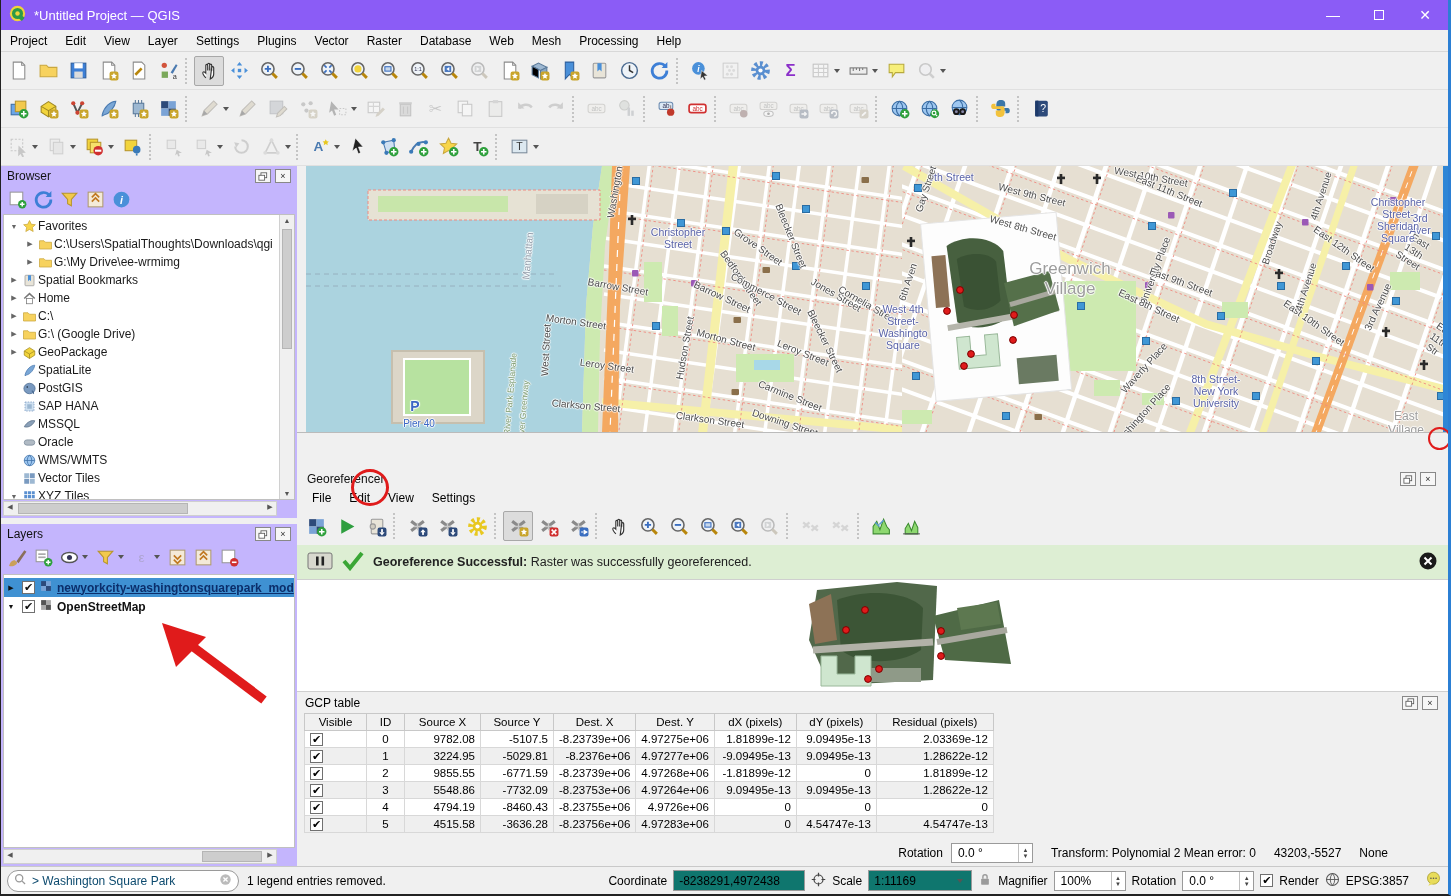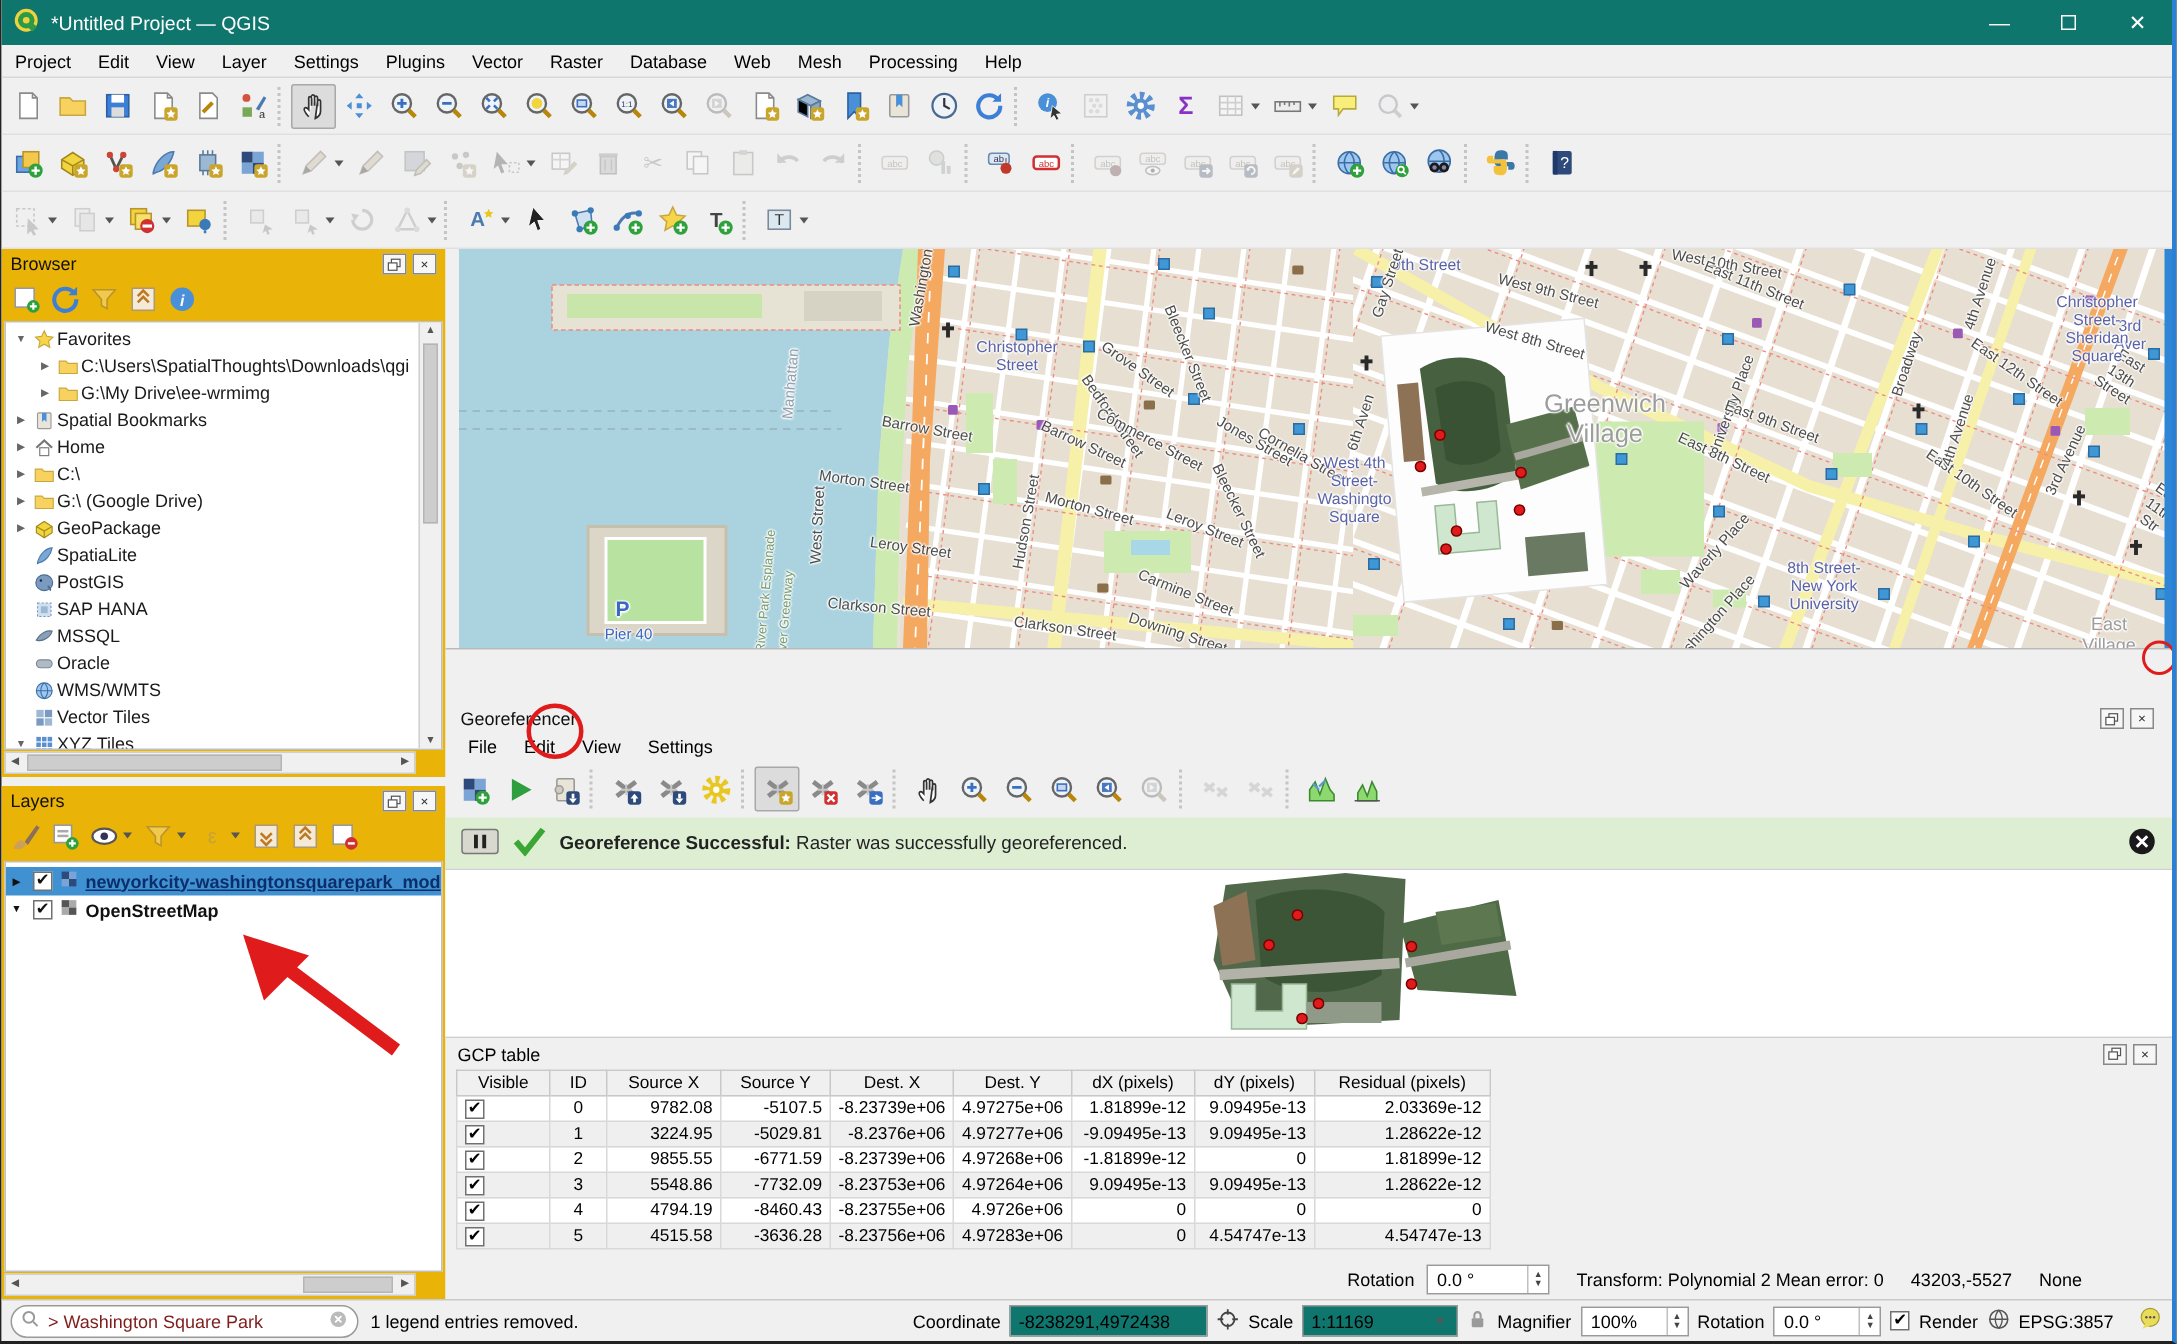--- a/index.html
+++ b/index.html
@@ -1,39 +1,39 @@
 <!DOCTYPE html>
 <html><head>
 <meta charset="utf-8">
 <style>
   html,body{margin:0;padding:0;background:#444;}
   *{box-sizing:border-box;font-family:"Liberation Sans","DejaVu Sans",sans-serif;}
   #win{position:relative;width:1451px;height:896px;background:#f0f0f0;overflow:hidden;
        border-left:1px solid #222;border-right:3px solid #2b7fd4;border-bottom:2px solid #222;}
   
-  #titlebar{position:absolute;left:0;top:0;width:100%;height:30px;background:#0f766e;color:#fff;
+  #titlebar{position:absolute;left:0;top:0;width:100%;height:30px;background:#8b5cf6;color:#fff;
     display:flex;align-items:center;font-size:13px;}
   #titlebar .ticon{margin:0 8px 0 8px;}
   #wctrl{margin-left:auto;display:flex;height:100%;}
   .wbtn{width:46px;height:100%;display:flex;align-items:center;justify-content:center;color:#fff;font-size:14px;}
   .wbtn .maxbox{width:10px;height:10px;border:1.2px solid #fff;display:inline-block;}
   
   .menubar{position:absolute;left:0;top:30px;width:100%;height:22px;background:#f0f0f0;display:flex;
     align-items:center;font-size:12px;border-bottom:1px solid #d8d8d8;}
   .menubar .mi{padding:2px 9px;}
   
   .tbrow{position:absolute;left:0;width:100%;height:38px;background:#f0f0f0;display:flex;align-items:center;
     border-bottom:1px solid #e0e0e0;padding-left:2px;}
   .tbtn{width:30px;height:30px;display:flex;align-items:center;justify-content:center;border-radius:2px;position:relative;flex:0 0 auto;}
   .tbtn.active{background:#dcdcdc;border:1px solid #a8a8a8;}
   .tbtn.dis{opacity:.38;filter:grayscale(75%);}
   .tsep{width:7px;height:26px;flex:0 0 auto;border-left:2px dotted #c4c4c4;margin:0 2px;}
   .dd{width:0;height:0;border-left:3.5px solid transparent;border-right:3.5px solid transparent;border-top:4px solid #555;margin:0 3px 0 -1px;flex:0 0 auto;}
   
-  .panel{position:absolute;background:#eab308;}
+  .panel{position:absolute;background:#c4b5fd;}
   .ptitle{height:20px;display:flex;align-items:center;font-size:12px;color:#111;padding:0 6px;}
   .pbtns{margin-left:auto;display:flex;gap:4px;align-items:center;}
   .pbtn{width:16px;height:14px;border:1px solid #888;background:#f6f6f6;font-size:9px;display:flex;align-items:center;justify-content:center;color:#333;}
   .ptools{height:26px;display:flex;align-items:center;gap:2px;padding:0 4px;}
   .ptools .tbtn{width:24px;height:24px;}
   .treewrap{background:#fff;border:1px solid #c0c0c0;overflow:hidden;position:relative;}
   .trow{display:flex;align-items:center;height:18px;font-size:12px;color:#1a1a1a;white-space:nowrap;}
   .trow .exp{width:12px;font-size:7px;color:#666;text-align:center;flex:0 0 auto;}
   .trow .ic16{width:18px;flex:0 0 auto;display:flex;justify-content:center;}
   .vsb{position:absolute;right:0;top:0;bottom:0;width:15px;background:#f0f0f0;border-left:1px solid #d0d0d0;font-size:7px;color:#555;text-align:center;}
@@ -70,21 +70,21 @@
   .gcptable td{border:1px solid #d8d8d8;padding:1px 5px;height:17px;text-align:right;}
   .gcptable tr:nth-child(even) td{background:#efefef;}
   .gcptable td.c0{text-align:left;width:52px;}
   .gcptable td.c1{text-align:center;}
   #geostatus{position:absolute;left:0;bottom:0;width:100%;height:30px;display:flex;align-items:center;font-size:12px;gap:18px;padding-right:60px;justify-content:flex-end;}
   .spin{background:#fff;border:1px solid #9a9a9a;height:20px;display:flex;align-items:center;font-size:12px;padding-left:6px;position:relative;}
   .spin .arrows{margin-left:auto;width:14px;height:100%;border-left:1px solid #c0c0c0;display:flex;flex-direction:column;align-items:center;justify-content:center;font-size:6px;color:#444;}
   
   #statusbar{position:absolute;left:0;bottom:0;width:100%;height:28px;background:#f0f0f0;border-top:1px solid #c9c9c9;
      display:flex;align-items:center;font-size:12px;gap:8px;padding:0 6px;}
-  #locbox{width:232px;height:22px;background:#fff;border:1px solid #9a9a9a;border-radius:11px;display:flex;align-items:center;padding:0 6px;gap:5px;font-size:12px;color:#7f1d1d;}
+  #locbox{width:232px;height:22px;background:#fff;border:1px solid #9a9a9a;border-radius:11px;display:flex;align-items:center;padding:0 6px;gap:5px;font-size:12px;color:#0c4a6e;}
   .sfield{background:#0f766e;border:1px solid #9a9a9a;height:21px;display:flex;align-items:center;padding:0 5px;font-size:12px;}
   
   .ring{position:absolute;border:3px solid #e01b1b;border-radius:50%;pointer-events:none;}
   
   .vsplit{position:absolute;background:#f0f0f0;}
 </style>
 </head>
 <body>
 
 <div id="win">

